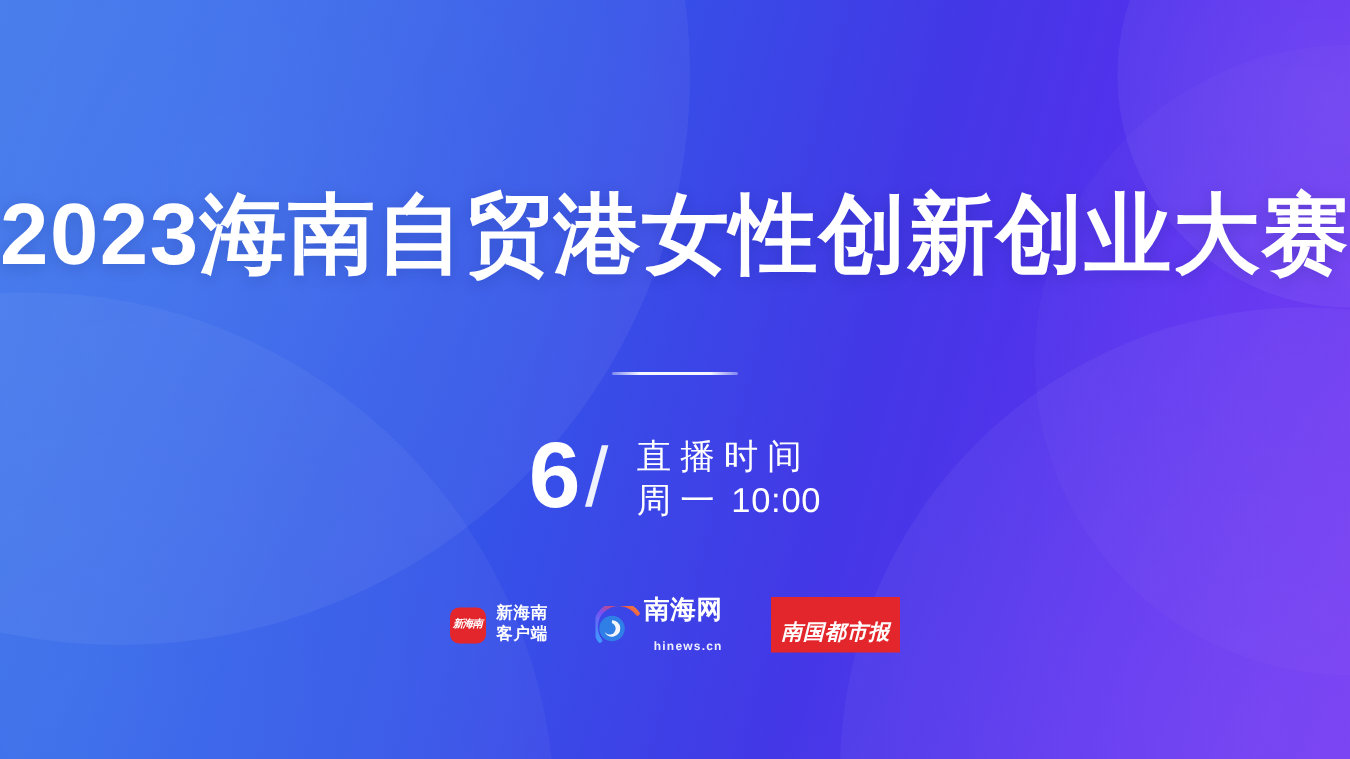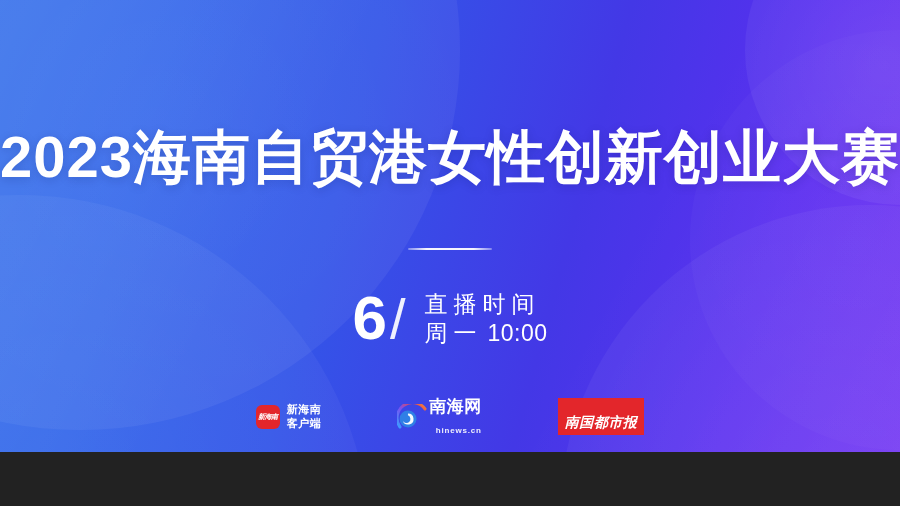--- a/index.html
+++ b/index.html
@@ -4,21 +4,21 @@
 <style>
   html, body {
     margin: 0;
     padding: 0;
     background: #222;
   }
 
   #poster {
     position: relative;
     width: 900px;
-    height: 452px;
+    height: 506px;
     overflow: hidden;
     font-family: "Liberation Sans", "DejaVu Sans", sans-serif;
     background: linear-gradient(105deg,
                 #2f6bea 0%,
                 #2f63ea 18%,
                 #3355e8 38%,
                 #4338e6 62%,
                 #5a2ef0 82%,
                 #6a2bf2 100%);
   }
@@ -163,21 +163,21 @@
 
   
   .logos {
     position: absolute;
     left: 0;
     right: 0;
     top: 398px;
     display: flex;
     justify-content: center;
     align-items: center;
-    gap: 76px;
+    gap: 32px;
   }
   .logo {
     display: flex;
     align-items: center;
   }
 
   
   .logo1-mark {
     width: 24px;
     height: 24px;

